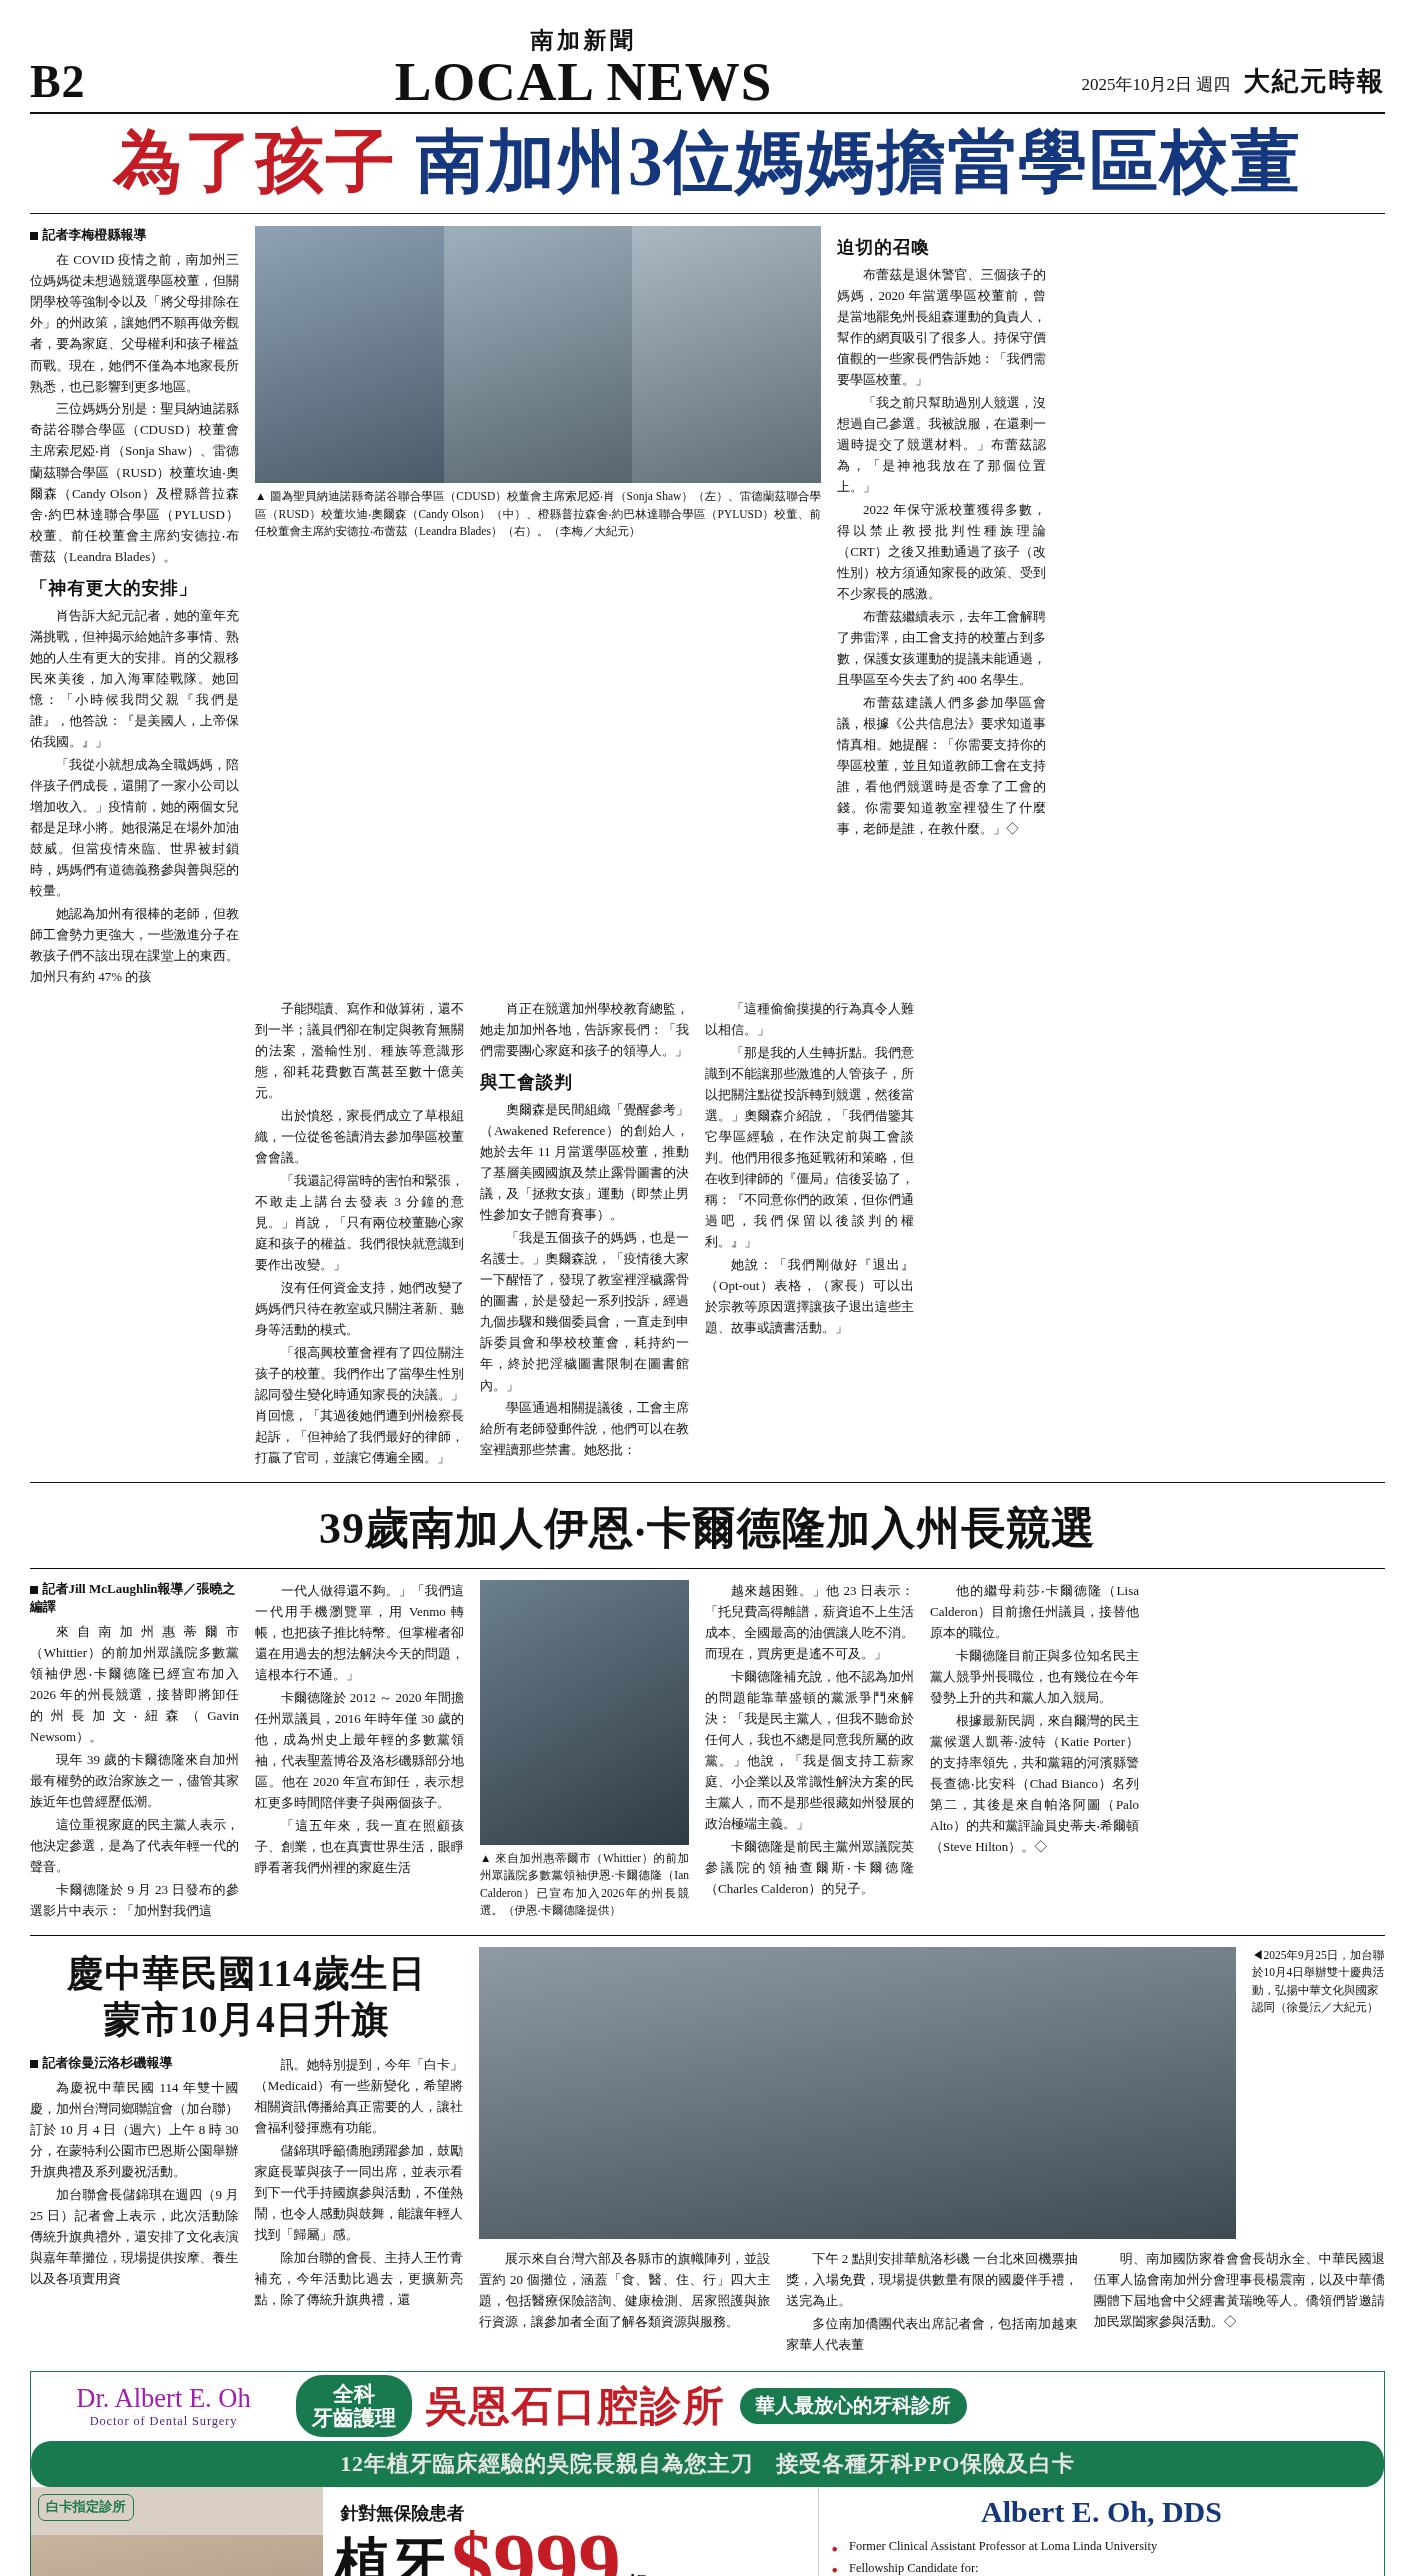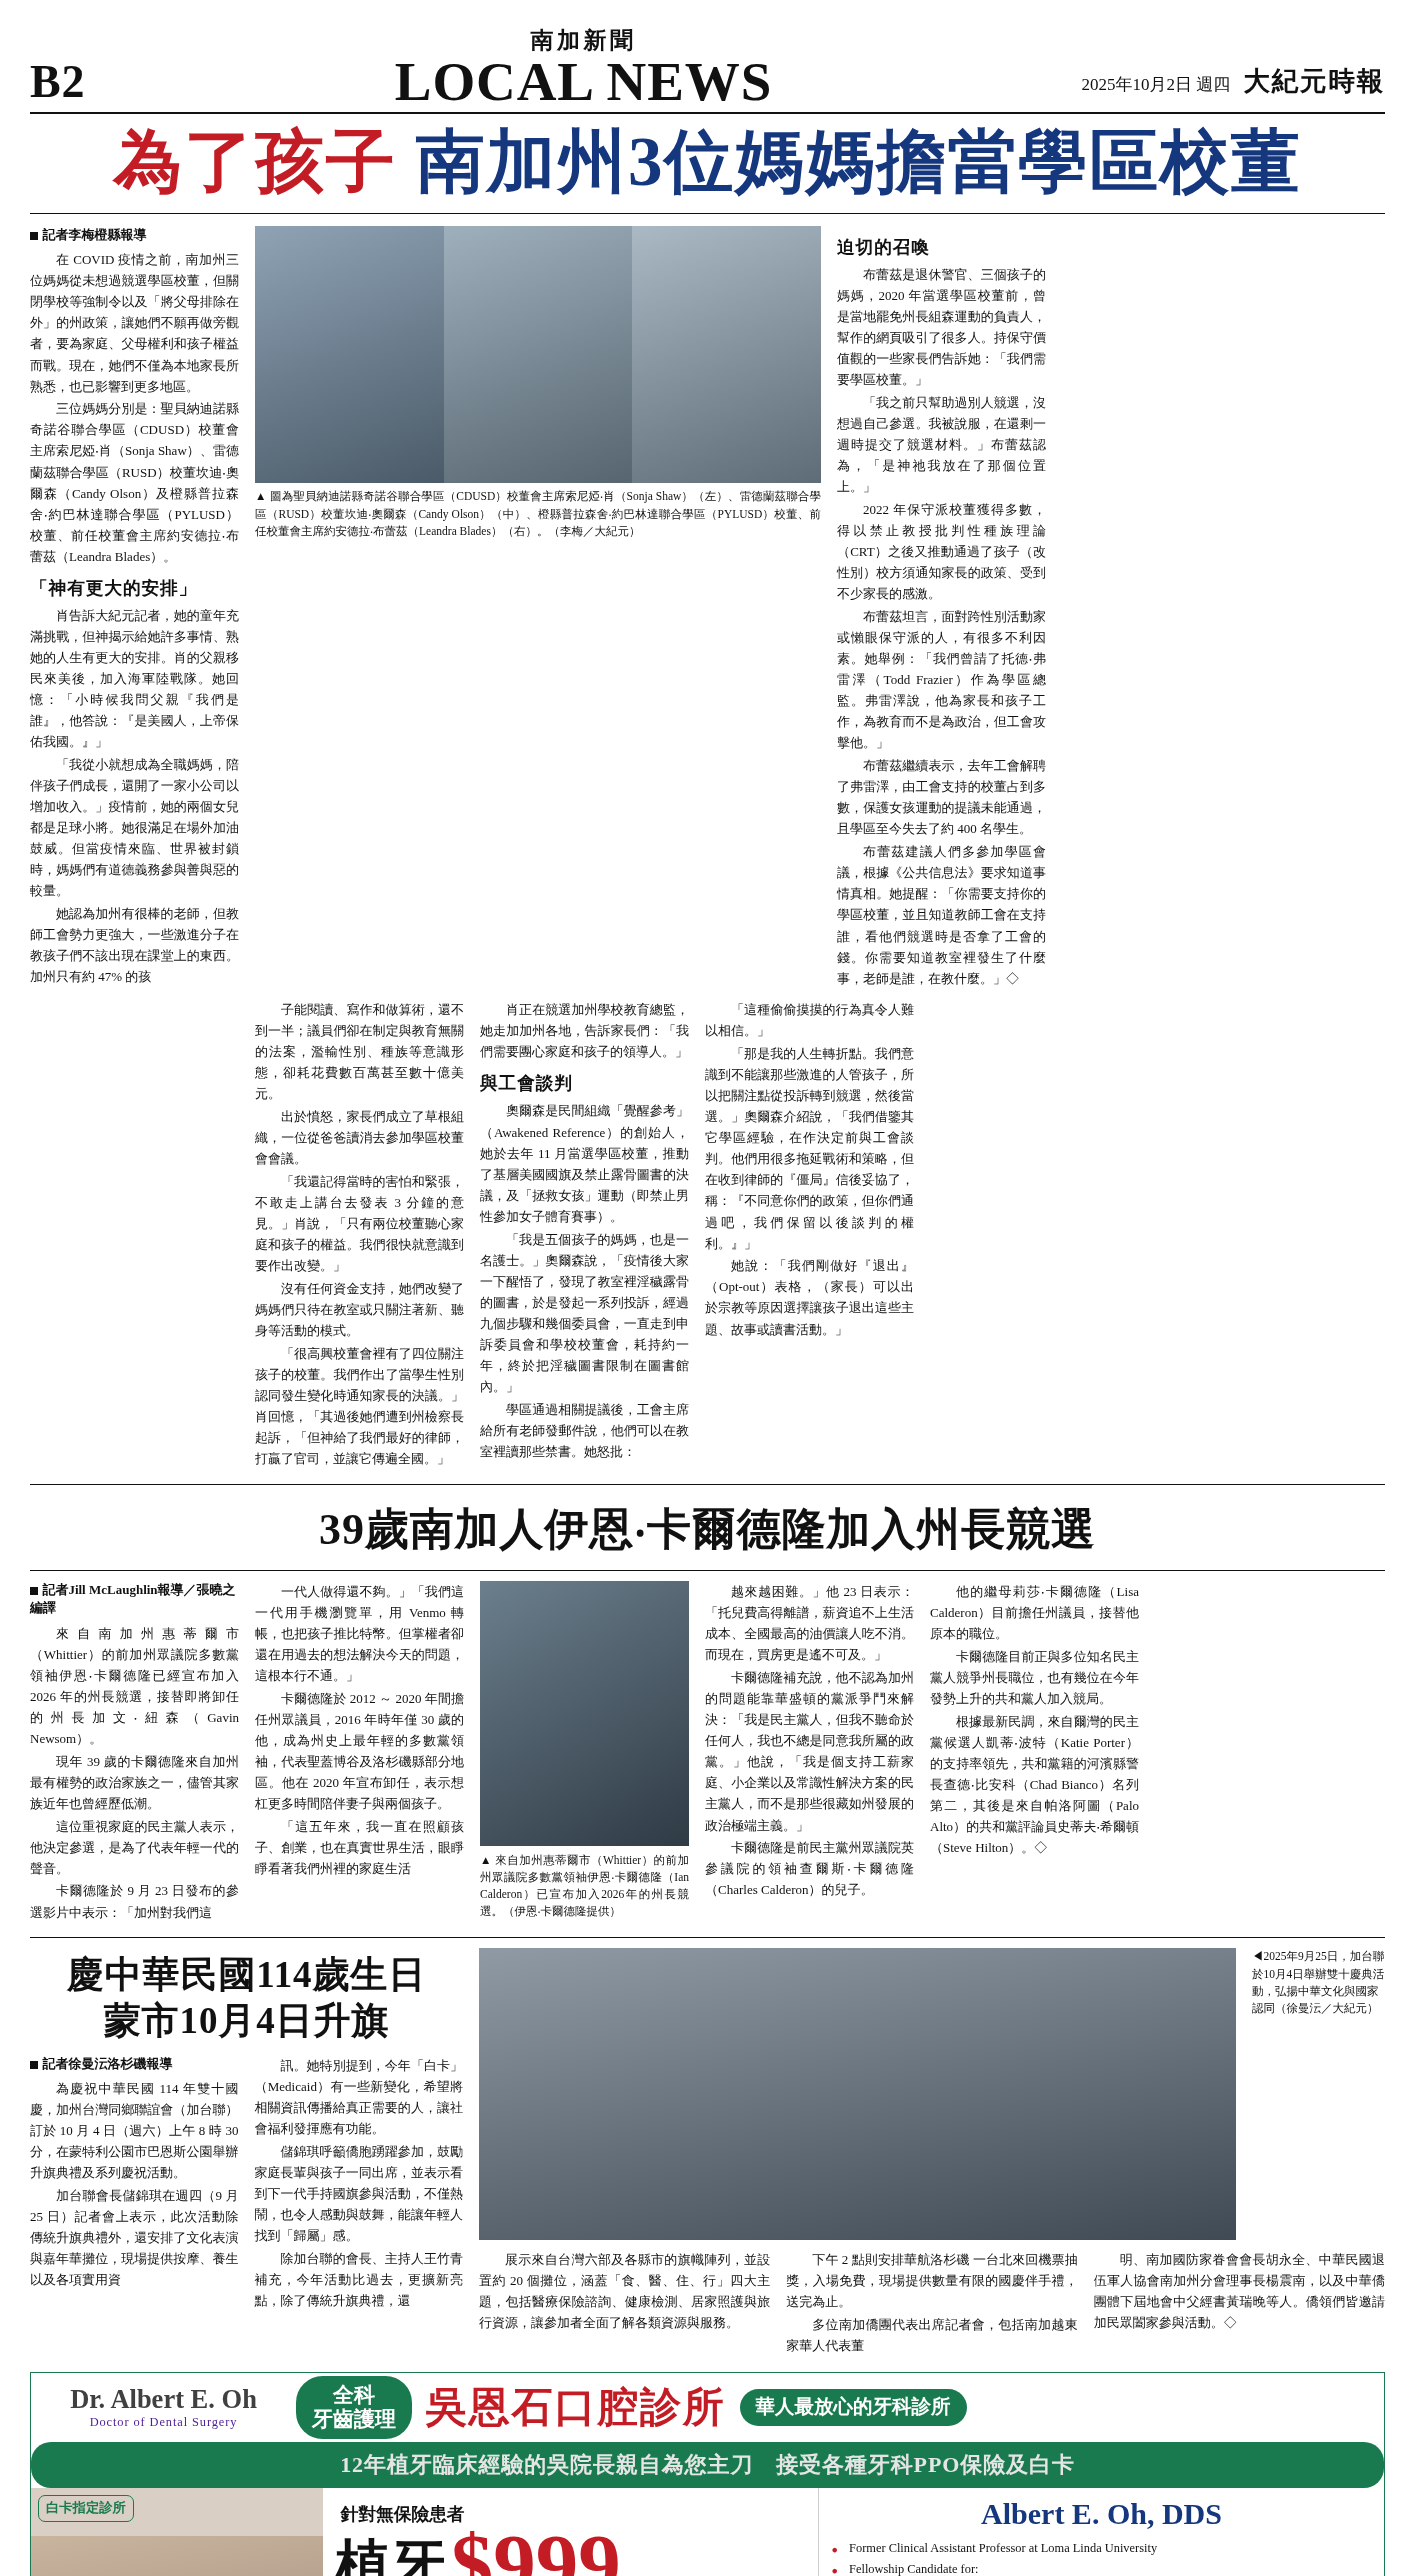--- a/index.html
+++ b/index.html
@@ -59,21 +59,21 @@
   .s3-right { flex:1; }
   .s3-photo { width:100%; height:292px; background:#b9c4cd; }
   .s3-sub { display:flex; gap:16px; margin-top:8.8px; }
   .s3-sub > div { flex:1; }
   .s3-capright { width:133px; font-size:11.5px; line-height:1.5; }
 
   
   .ad { margin-top:14px; border:1.8px solid #1a7a4f; height:531px; position:relative; background:#ffffff; overflow:hidden; }
   .ad-top { height:69px; display:flex; align-items:center; background:#ffffff; }
   .ad-logo { width:265px; text-align:center; }
-  .ad-logo .nm { font-size:26.5px; font-weight:700; color:#404040; font-family:"Liberation Serif",serif; }
+  .ad-logo .nm { font-size:26.5px; font-weight:400; color:#a21caf; font-family:"Liberation Serif",serif; }
   .ad-logo .sub { font-size:12.4px; color:#4c1d95; letter-spacing:0.9px; }
   .pill { background:#1a7a4f; color:#fff; border-radius:26.5px; padding:7px 16px; font-weight:700; font-size:21px; display:inline-block; line-height:1.15; text-align:center; }
   .ad-title { color:#c41c24; font-size:41px; font-weight:700; letter-spacing:1.8px; }
   .ad-band { background:#1a7a4f; color:#e5e5e5; font-size:22px; font-weight:700; text-align:center; padding:8px 0; letter-spacing:0.9px;border-radius:20px; }
   .ad-body { display:flex; height:318px; }
   .ad-photoL { width:292px; background:#d9cfc4; }
   .ad-mid { width:495px; padding:8.8px 12.4px; }
   .ad-right { flex:1; border-left:0.9px solid #cfcfcf; padding:8.8px 12.4px; }
   .price { font-size:85px; font-weight:700; color:#c41c24; line-height:0.9; }
   .bullets { font-size:15px; line-height:1.9; }
@@ -126,21 +126,20 @@
         <div style="flex:1;background:linear-gradient(160deg,#aab9c4,#5d6c76)"></div>
       </div>
       <div class="cap"><span class="tri">▲</span><span>圖為聖貝納迪諾縣奇諾谷聯合學區（CDUSD）校董會主席索尼婭‧肖（Sonja Shaw）（左）、雷德蘭茲聯合學區（RUSD）校董坎迪‧奧爾森（Candy Olson）（中）、橙縣普拉森舍‧約巴林達聯合學區（PYLUSD）校董、前任校董會主席約安德拉‧布蕾茲（Leandra Blades）（右）。（李梅／大紀元）</span></div>
     </div>
 
     <div class="s1-col">
       <div class="subhead">迫切的召喚</div>
       <p class="cn">布蕾茲是退休警官、三個孩子的媽媽，2020 年當選學區校董前，曾是當地罷免州長組森運動的負責人，幫作的網頁吸引了很多人。持保守價值觀的一些家長們告訴她：「我們需要學區校董。」</p>
       <p class="cn">「我之前只幫助過別人競選，沒想過自己參選。我被說服，在還剩一週時提交了競選材料。」布蕾茲認為，「是神祂我放在了那個位置上。」</p>
       <p class="cn">2022 年保守派校董獲得多數，得以禁止教授批判性種族理論（CRT）之後又推動通過了孩子（改性別）校方須通知家長的政策、受到不少家長的感激。</p>
-      <p class="cn">布蕾茲坦言，面對跨性別活動家或懶眼保守派的人，有很多不利因素。她舉例：「我們曾請了托德‧弗雷澤（Todd Frazier）作為學區總監。弗雷澤說，他為家長和孩子工作，為教育而不是為政治，但工會攻擊他。」</p>
       <p class="cn">布蕾茲繼續表示，去年工會解聘了弗雷澤，由工會支持的校董占到多數，保護女孩運動的提議未能通過，且學區至今失去了約 400 名學生。</p>
       <p class="cn">布蕾茲建議人們多參加學區會議，根據《公共信息法》要求知道事情真相。她提醒：「你需要支持你的學區校董，並且知道教師工會在支持誰，看他們競選時是否拿了工會的錢。你需要知道教室裡發生了什麼事，老師是誰，在教什麼。」◇</p>
     </div>
   </div>
 
   <div style="display:flex; gap:16px; margin-top:8.8px;">
     <div style="width:209px;"></div>
     <div style="width:209px;">
       <p class="cn">子能閱讀、寫作和做算術，還不到一半；議員們卻在制定與教育無關的法案，濫輸性別、種族等意識形態，卻耗花費數百萬甚至數十億美元。</p>
       <p class="cn">出於憤怒，家長們成立了草根組織，一位從爸爸讀消去參加學區校董會會議。</p>

